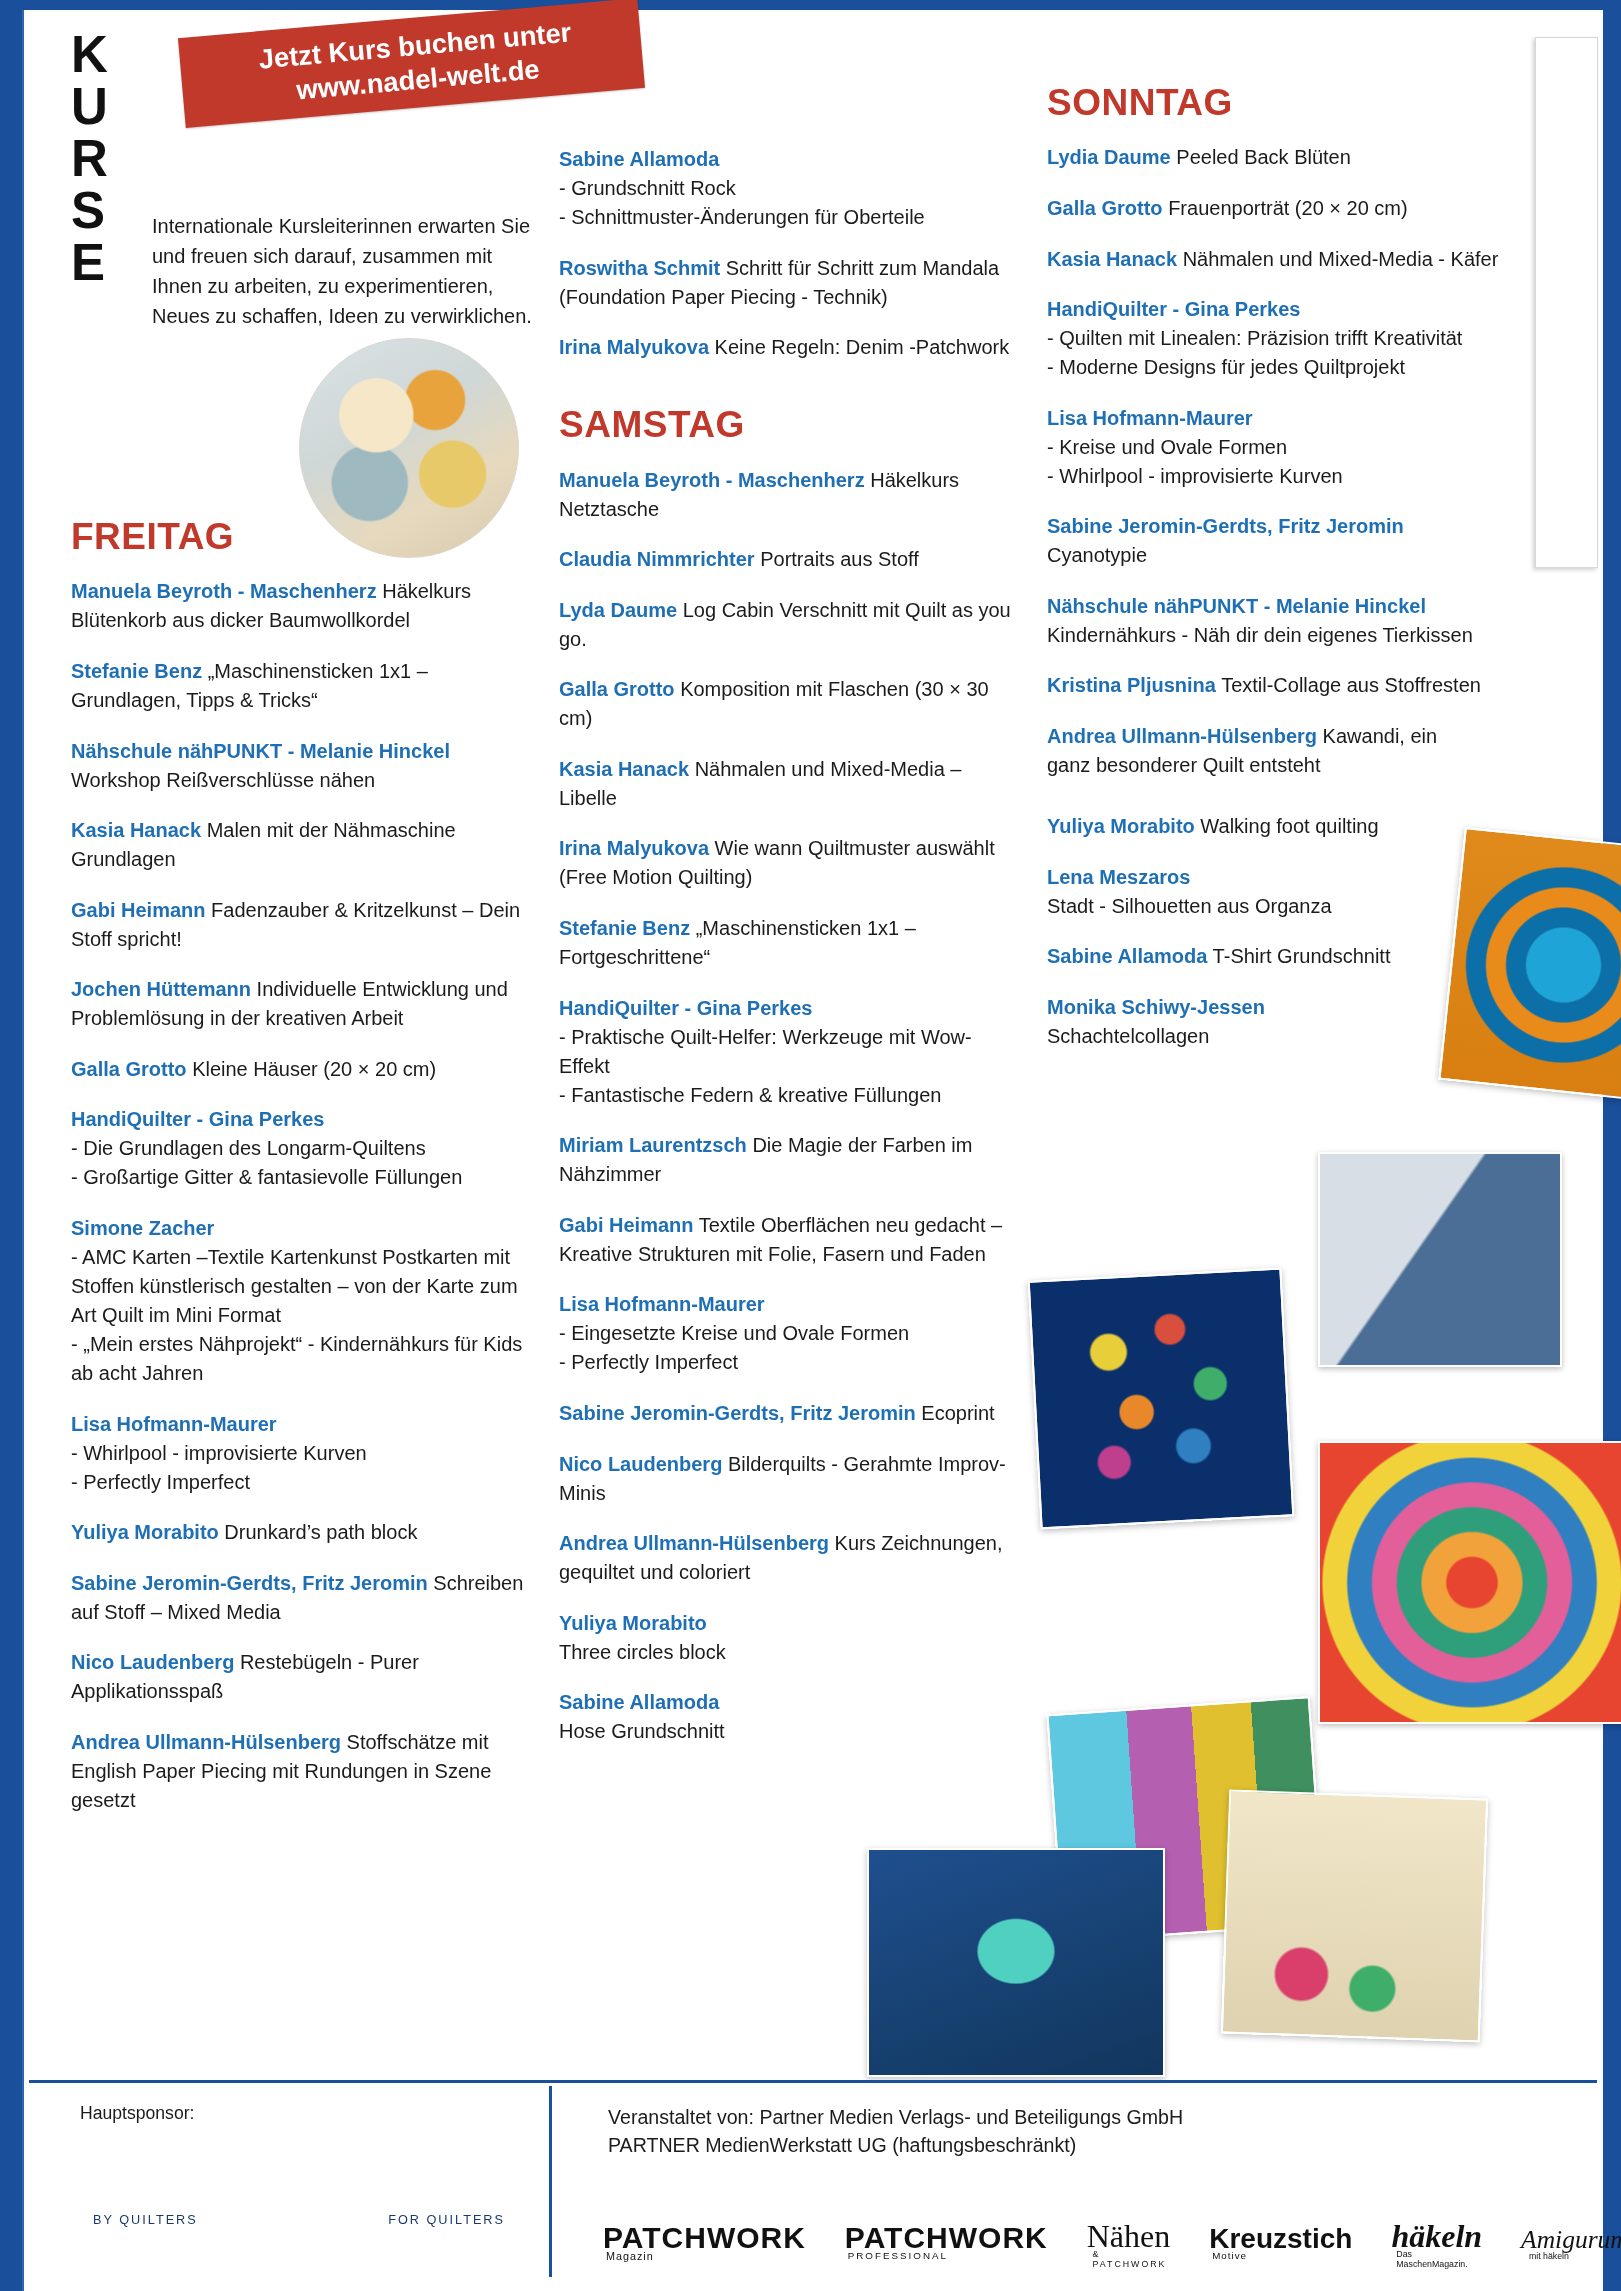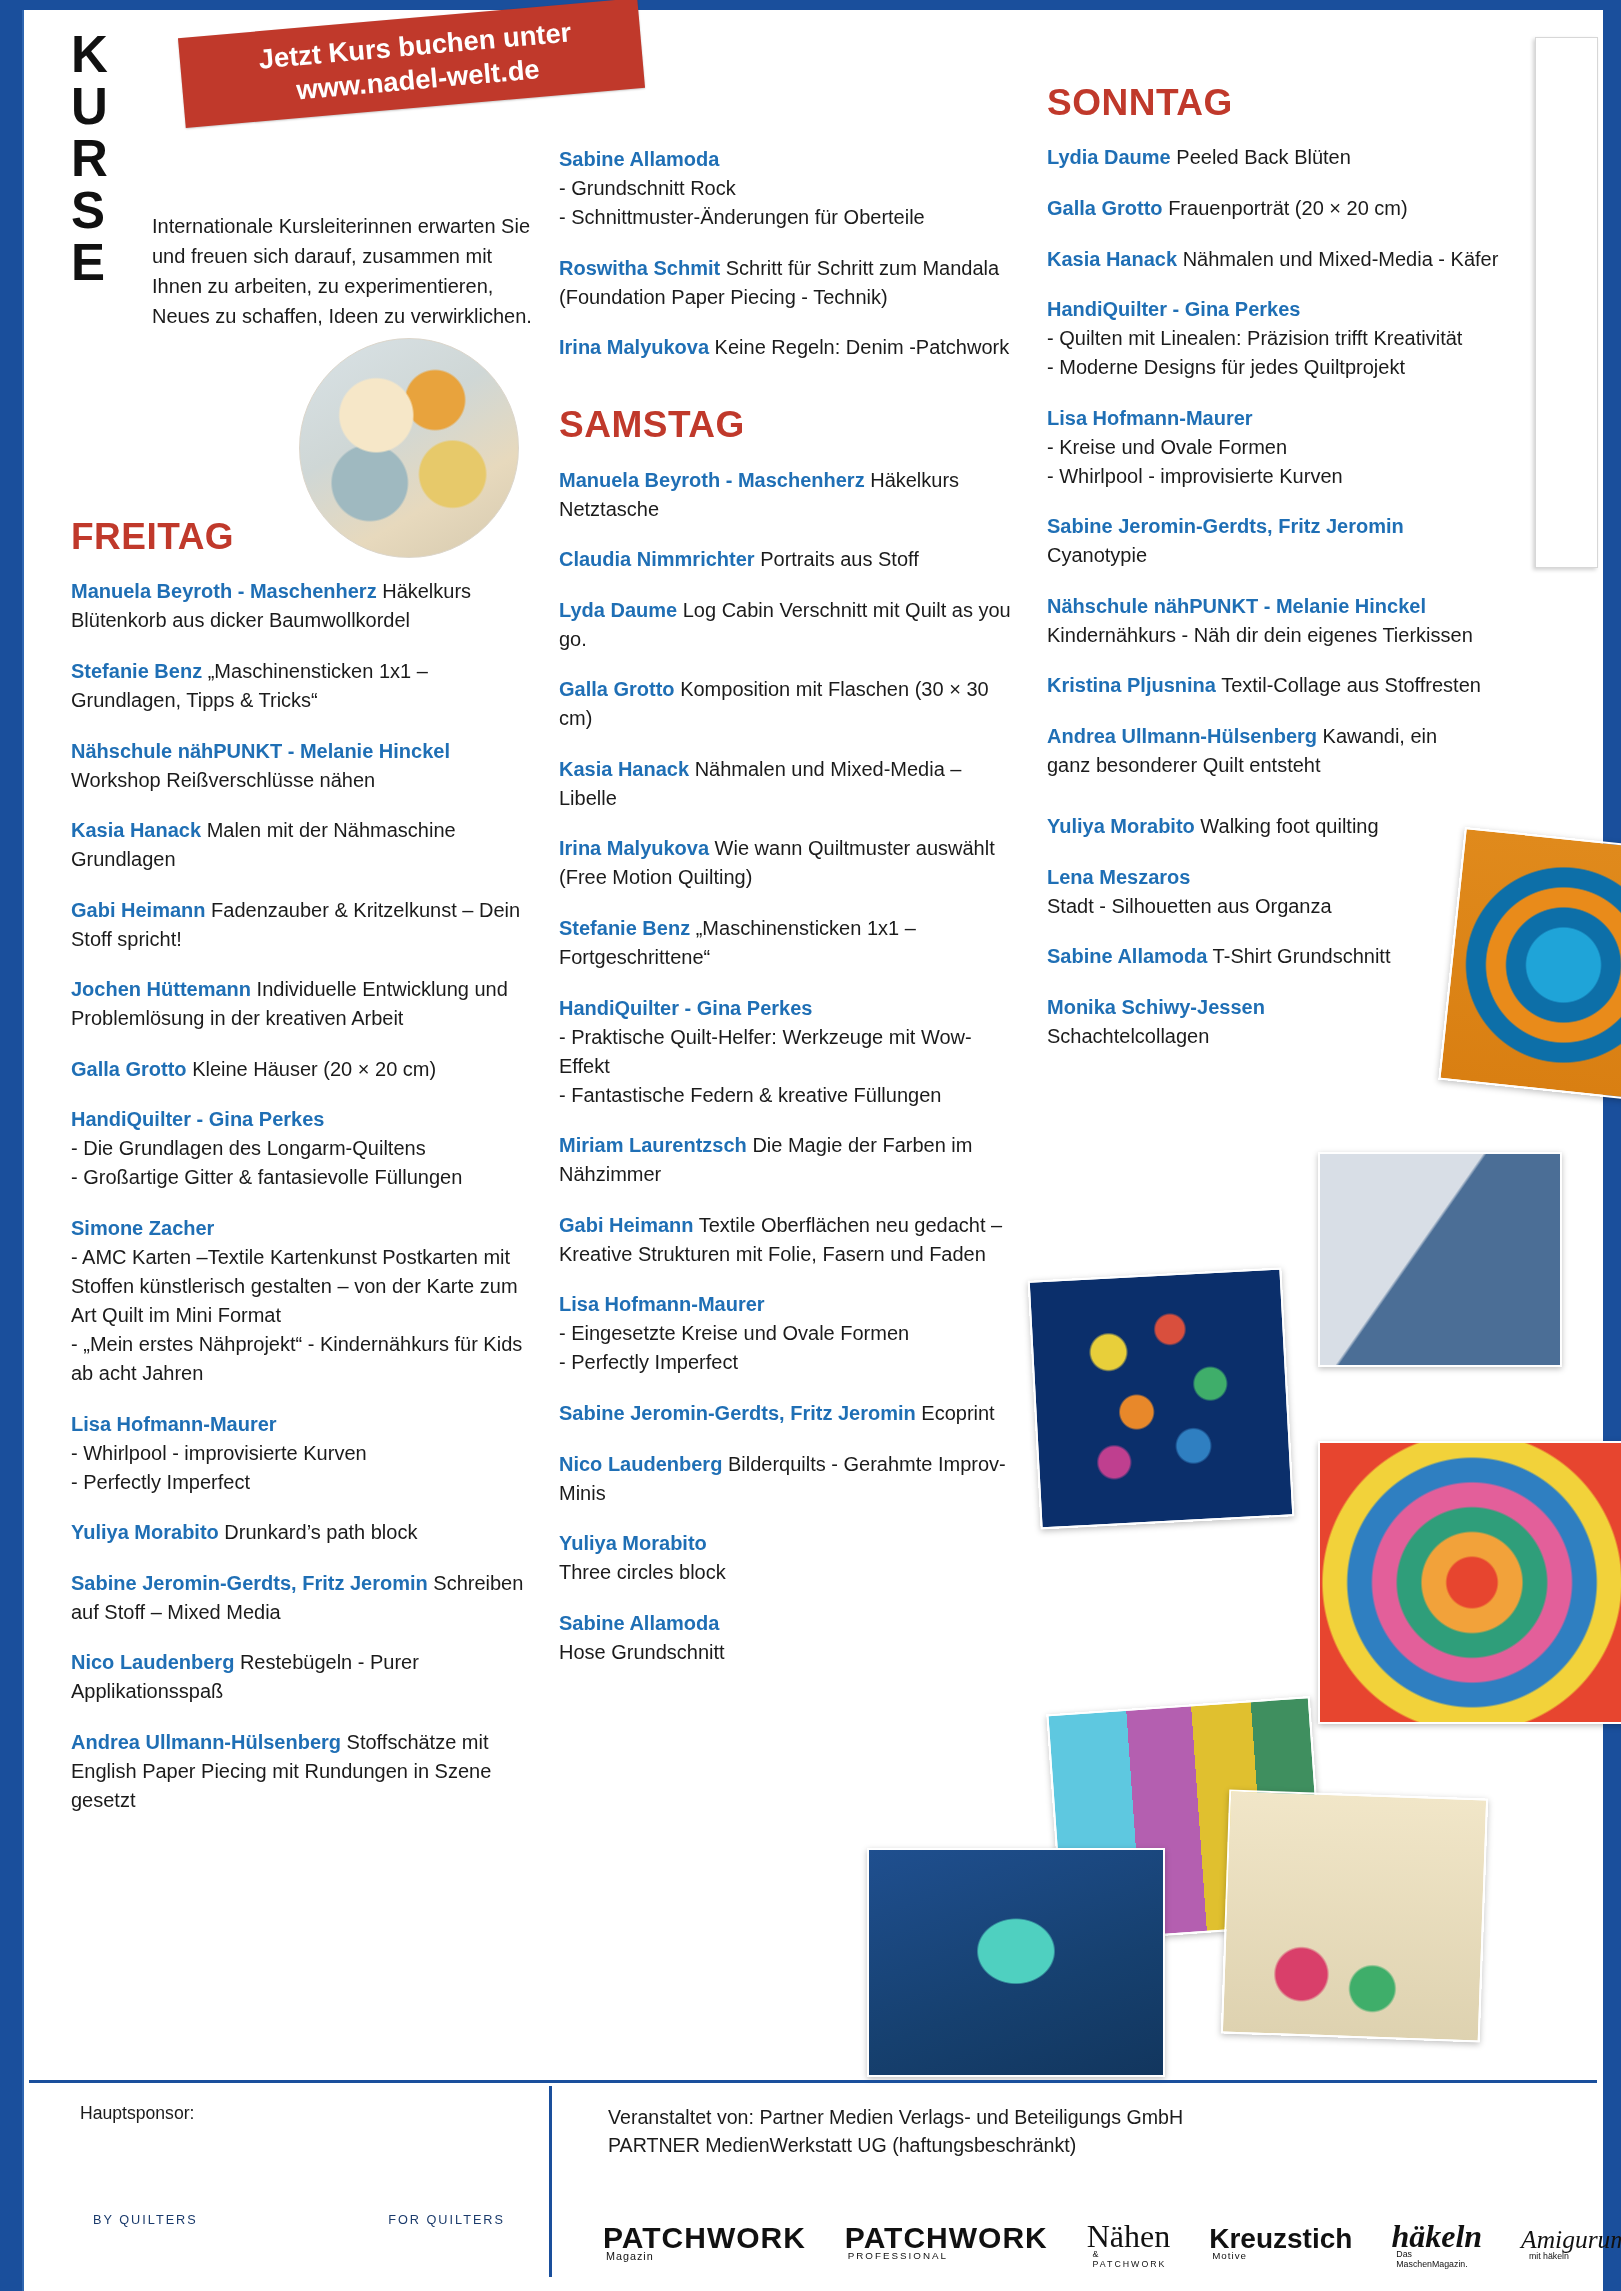--- a/index.html
+++ b/index.html
@@ -238,20 +238,21 @@
     <p class="entry" style="white-space:pre-line;"><span class="name">HandiQuilter - Gina Perkes</span><span class="txt">
 - Praktische Quilt-Helfer: Werkzeuge mit Wow-Effekt
 - Fantastische Federn &amp; kreative Füllungen</span></p>
     <p class="entry"><span class="name">Miriam Laurentzsch</span><span class="txt"> Die Magie der Farben im Nähzimmer</span></p>
     <p class="entry"><span class="name">Gabi Heimann</span><span class="txt"> Textile Oberflächen neu gedacht – Kreative Strukturen mit Folie, Fasern und Faden</span></p>
     <p class="entry" style="white-space:pre-line;"><span class="name">Lisa Hofmann-Maurer</span><span class="txt">
 - Eingesetzte Kreise und Ovale Formen
 - Perfectly Imperfect</span></p>
     <p class="entry"><span class="name">Sabine Jeromin-Gerdts, Fritz Jeromin</span><span class="txt"> Ecoprint</span></p>
     <p class="entry"><span class="name">Nico Laudenberg</span><span class="txt"> Bilderquilts - Gerahmte Improv-Minis</span></p>
+    <p class="entry"><span class="name">Andrea Ullmann-Hülsenberg</span><span class="txt"> Kurs Zeichnungen, gequiltet und coloriert</span></p>
     <p class="entry" style="white-space:pre-line;"><span class="name">Yuliya Morabito</span><span class="txt">
 Three circles block</span></p>
     <p class="entry" style="white-space:pre-line;"><span class="name">Sabine Allamoda</span><span class="txt">
 Hose Grundschnitt</span></p>
   </div>
 
   <div class="col col3">
     <div class="day">SONNTAG</div>
 
     <p class="entry"><span class="name">Lydia Daume</span><span class="txt"> Peeled Back Blüten</span></p>

